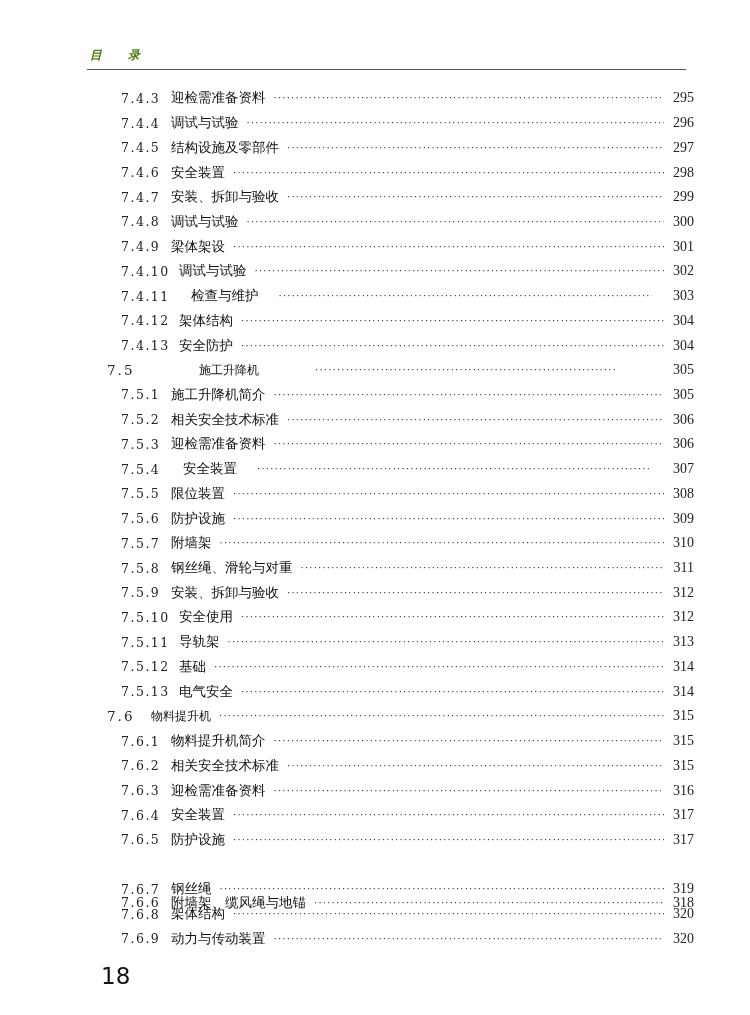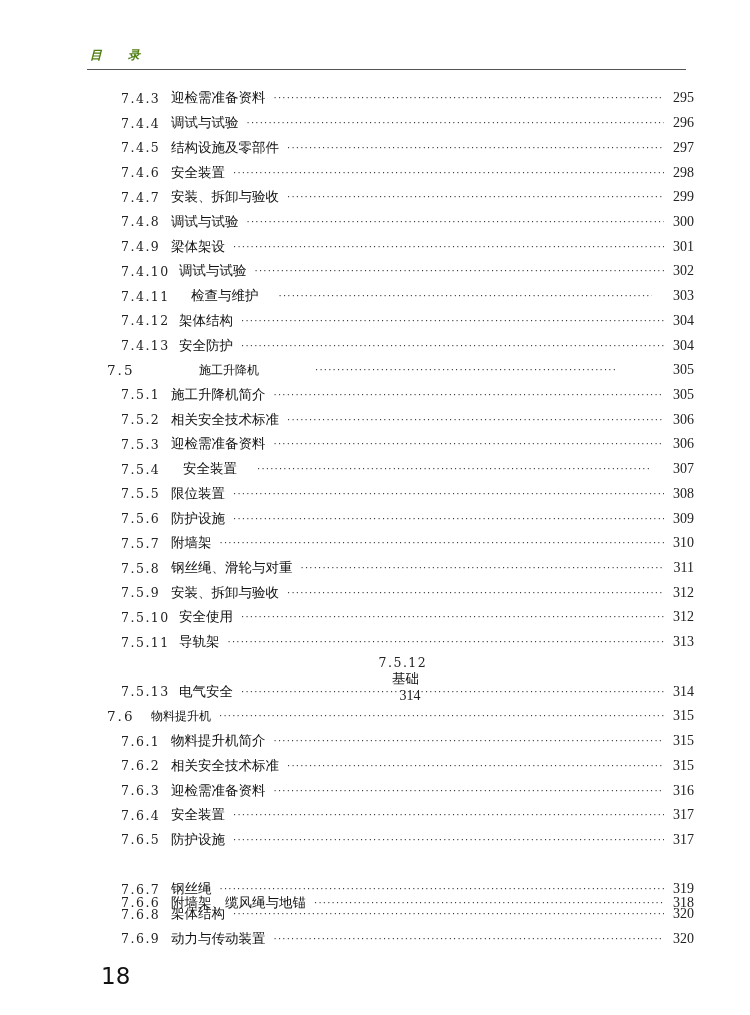--- a/index.html
+++ b/index.html
@@ -170,21 +170,21 @@
       <span class="title">安全使用</span>
       <span class="dots"></span>
       <span class="page">312</span>
     </div>
     <div class="row l3" style="top: 543.84px;">
       <span class="num wide">7.5.11</span>
       <span class="title">导轨架</span>
       <span class="dots"></span>
       <span class="page">313</span>
     </div>
-    <div class="row l3" style="top: 568.56px; flex-direction: column;">
+    <div class="row l3" style="top: 568.56px;">
       <span class="num wide">7.5.12</span>
       <span class="title">基础</span>
       <span class="dots"></span>
       <span class="page">314</span>
     </div>
     <div class="row l3" style="top: 593.28px;">
       <span class="num wide">7.5.13</span>
       <span class="title">电气安全</span>
       <span class="dots"></span>
       <span class="page">314</span>

